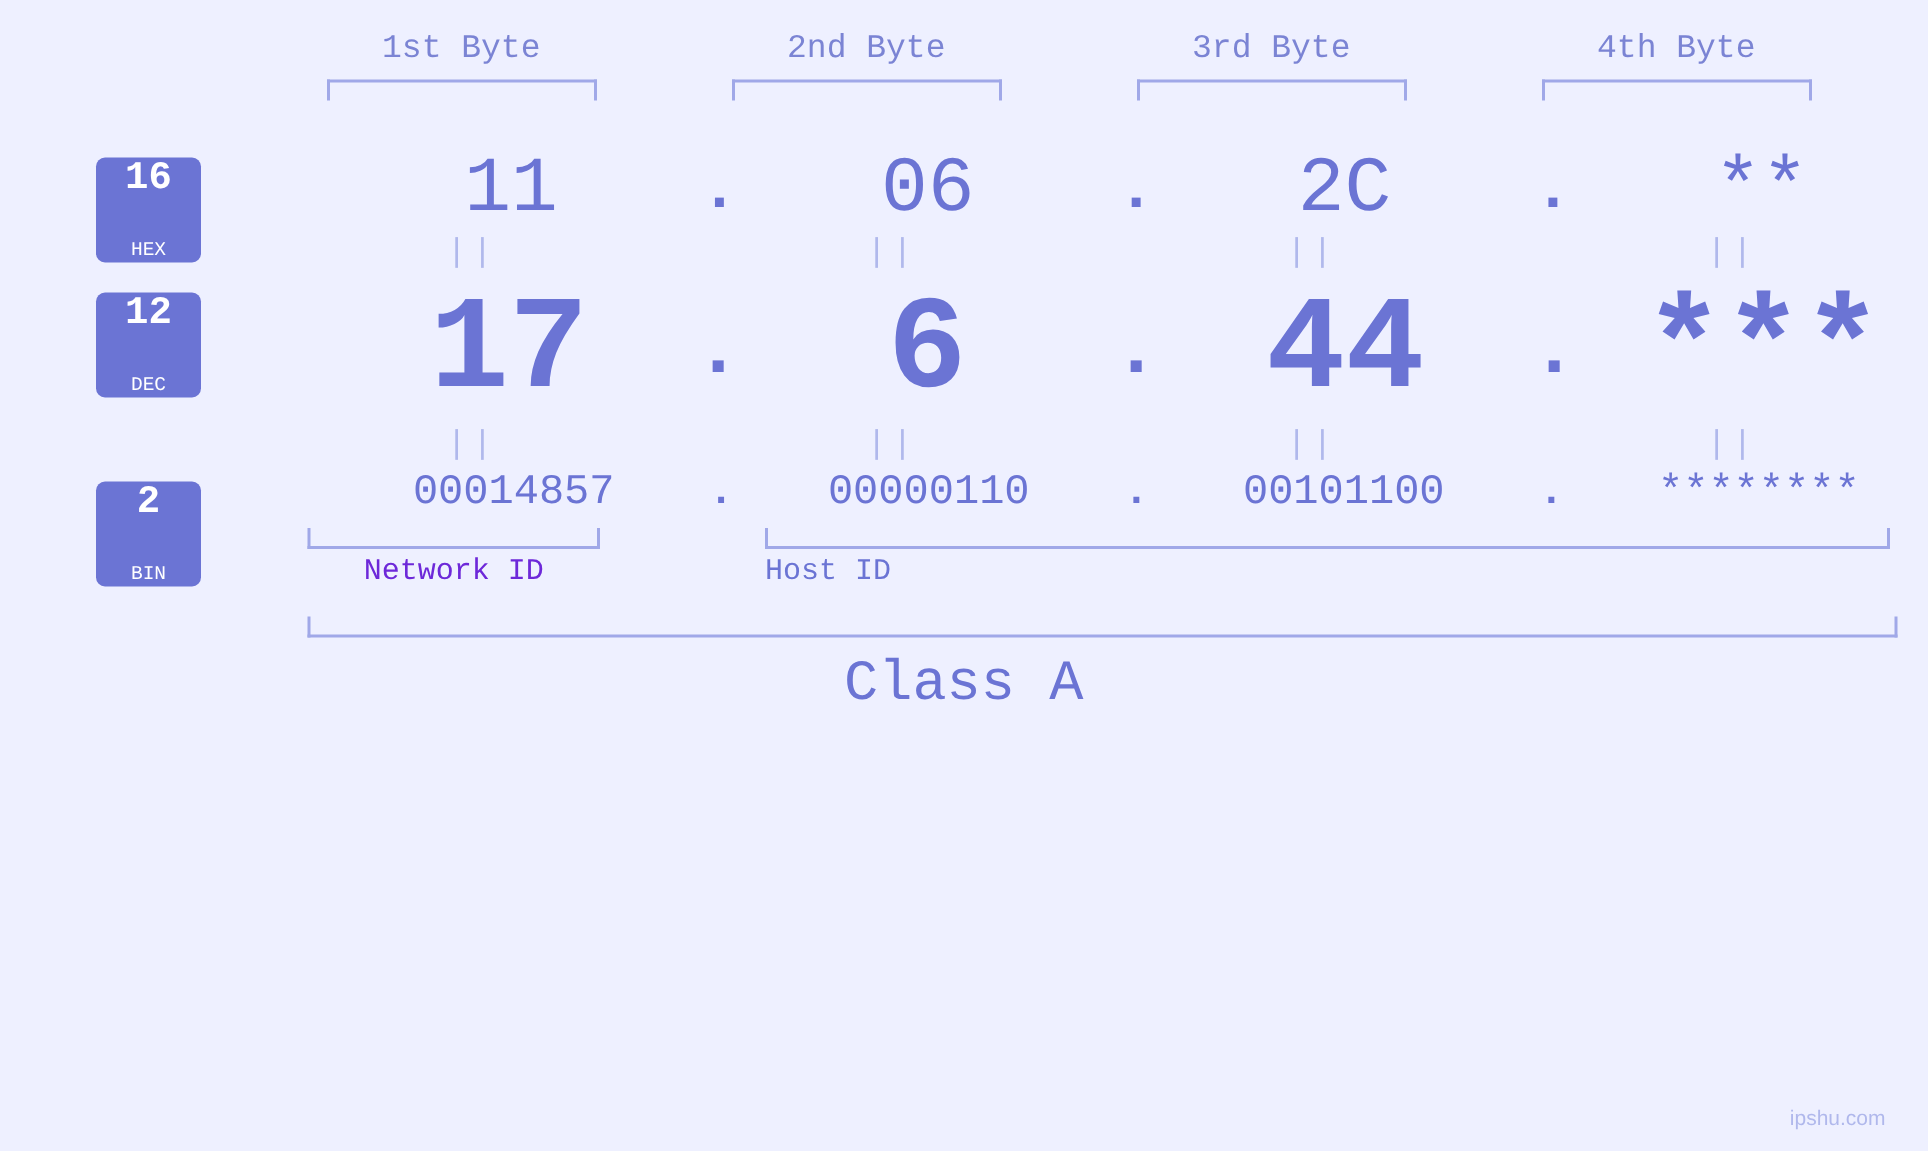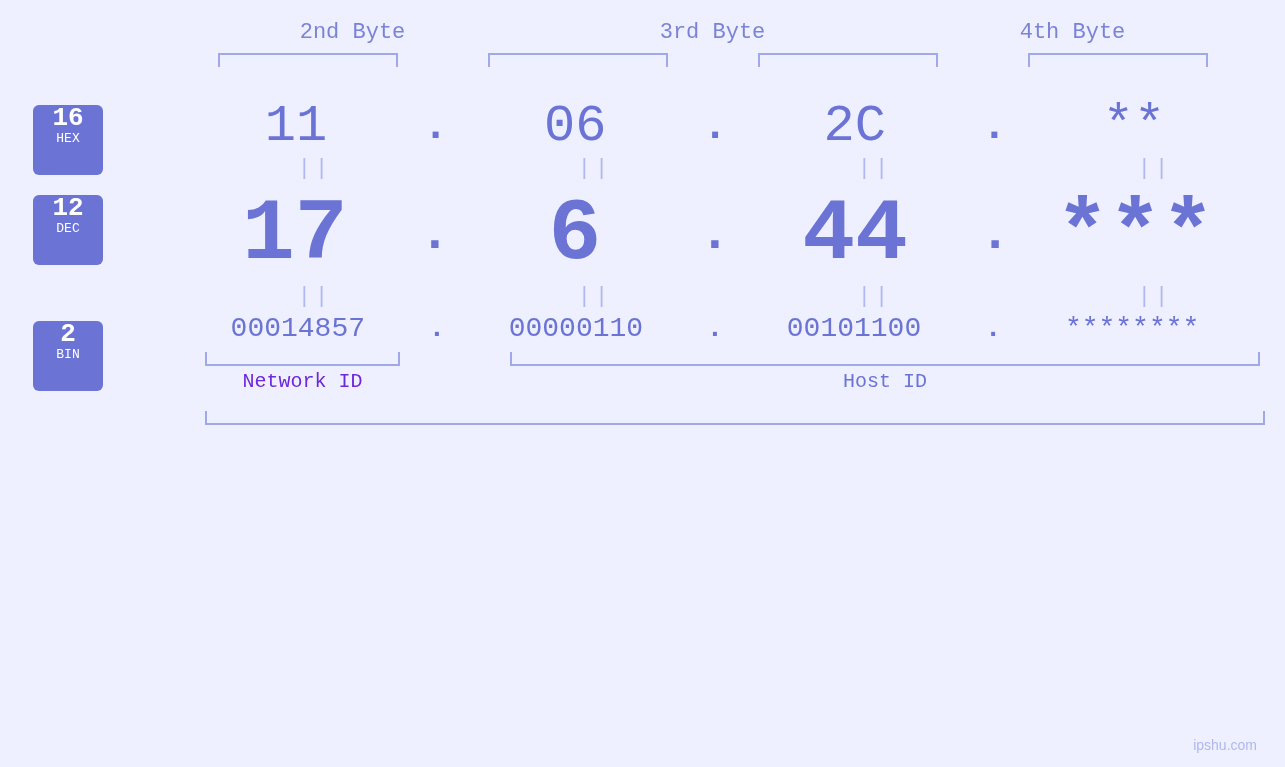--- a/index.html
+++ b/index.html
@@ -51,25 +51,25 @@
     .bracket-top {
       width: 180px;
       height: 14px;
       border: 2px solid #a0a8e8;
       border-bottom: none;
     }
 
     
     .base-badge {
       position: absolute;
-      left: 33px;
+      left: 64px;
       display: flex;
       flex-direction: column;
       align-items: center;
-      justify-content: flex-start;
+      justify-content: space-between;
       background-color: #6b74d4;
       color: #fff;
       border-radius: 6px;
       width: 70px;
       height: 70px;
       font-size: 13px;
     }
 
     .base-badge .base-num {
       font-size: 26px;
@@ -86,20 +86,21 @@
     .data-section {
       width: 1285px;
       position: relative;
     }
 
     .data-row {
       display: flex;
       align-items: center;
       width: 1285px;
       position: relative;
+      padding-left: 45px;
     }
 
     .data-row .values {
       display: flex;
       align-items: center;
       margin-left: 185px;
       width: 1060px;
       justify-content: space-around;
     }
 
@@ -201,21 +202,21 @@
     .network-id-label {
       color: #6d28d9;
       font-size: 20px;
       text-align: center;
       width: 195px;
     }
 
     .host-id-label {
       color: #6b74d4;
       font-size: 20px;
-      text-align: center;
+      text-align: left;
       width: 750px;
       margin-left: 110px;
     }
 
     
     .outer-bracket-row {
       margin-left: 185px;
       width: 1060px;
       height: 14px;
       border: 2px solid #a0a8e8;
@@ -240,20 +241,21 @@
       font-size: 14px;
       font-family: Arial, sans-serif;
     }
   </style>
 </head>
 <body>
 
 <div class="container">
 
   <div class="byte-headers">
+    <div class="byte-label">1st Byte</div>
     <div class="byte-label">2nd Byte</div>
     <div class="byte-label">3rd Byte</div>
     <div class="byte-label">4th Byte</div>
   </div>
 
   <div class="brackets-row">
     <div class="bracket-top"></div>
     <div class="bracket-top"></div>
     <div class="bracket-top"></div>
     <div class="bracket-top"></div>
@@ -341,16 +343,17 @@
     <div class="bracket-bottom-host"></div>
   </div>
 
   <div class="id-labels">
     <div class="network-id-label">Network ID</div>
     <div class="host-id-label">Host ID</div>
   </div>
 
   <div class="outer-bracket-row"></div>
 
+  <div class="class-label">Class A</div>
 
 </div>
 
 <div class="watermark">ipshu.com</div>
 
 </body></html>

